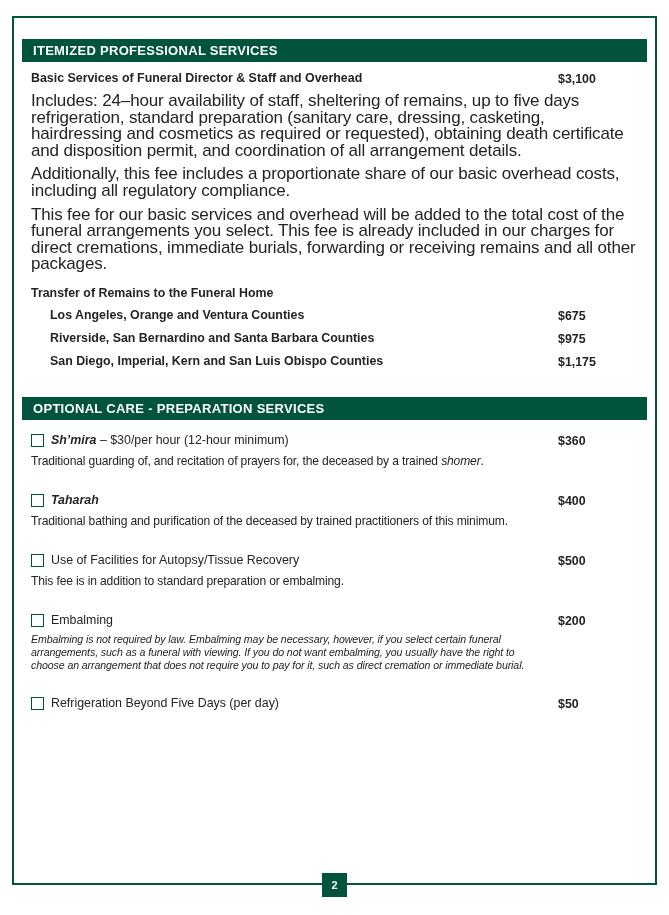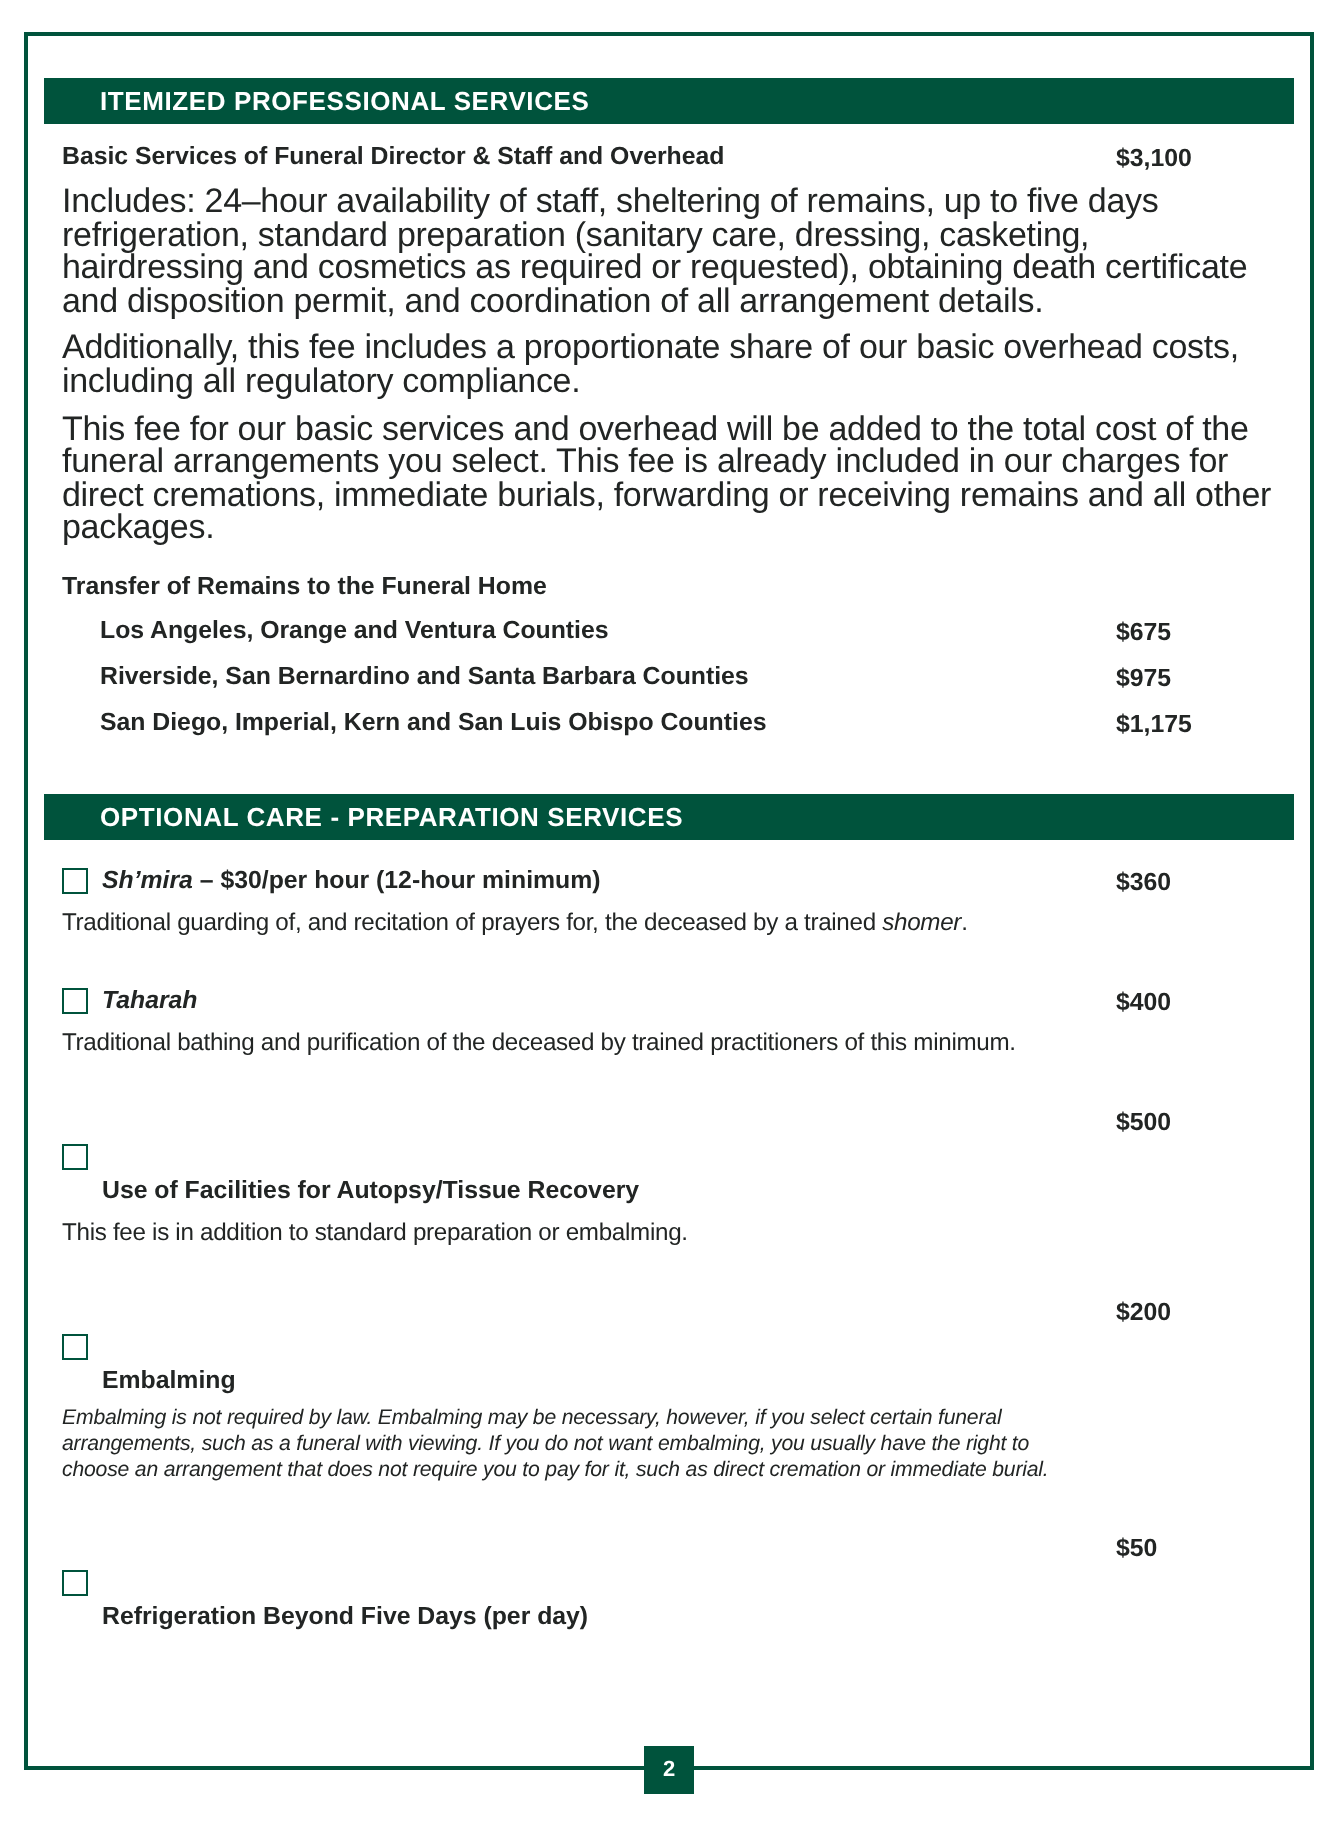--- a/index.html
+++ b/index.html
@@ -23,21 +23,21 @@
   .sec2 { top:379px; }
 
   .bar {
     margin:0 8px;
     height:23px;
     background:#00533C;
     color:#ffffff;
     font-size:13px;
     font-weight:bold;
     line-height:23px;
-    padding-left:28px;
+    padding-left:11px;
     letter-spacing:0.3px;
   }
 
   .content { margin:0 17px 0 17px; }
 
   .price-row { display:flex; align-items:flex-start; }
   .price-row .lbl { flex:1; }
   .price-row .price {
     width:80px;
     font-weight:bold;
@@ -65,22 +65,22 @@
   .opt-gap   { margin-top:24px; }
   .opt-label { display:flex; align-items:center; font-size:12.4px; line-height:15px; }
   .checkbox {
     width:13px; height:13px;
     border:1.5px solid #00533C;
     background:#ffffff;
     margin-right:7px;
     flex:none;
   }
   .em-bold   { font-weight:bold; font-style:italic; }
-  .lbl-rest  { font-weight:bold; }
-  .lbl-bold  { font-weight:bold;margin-top:35px; }
+  .lbl-rest  { font-weight:normal; }
+  .lbl-bold  { font-weight:normal; }
 
   .desc {
     font-size:12.1px;
     line-height:15px;
     letter-spacing:-0.15px;
     margin-top:6px;
   }
   .desc .it { font-style:italic; }
 
   .note {

